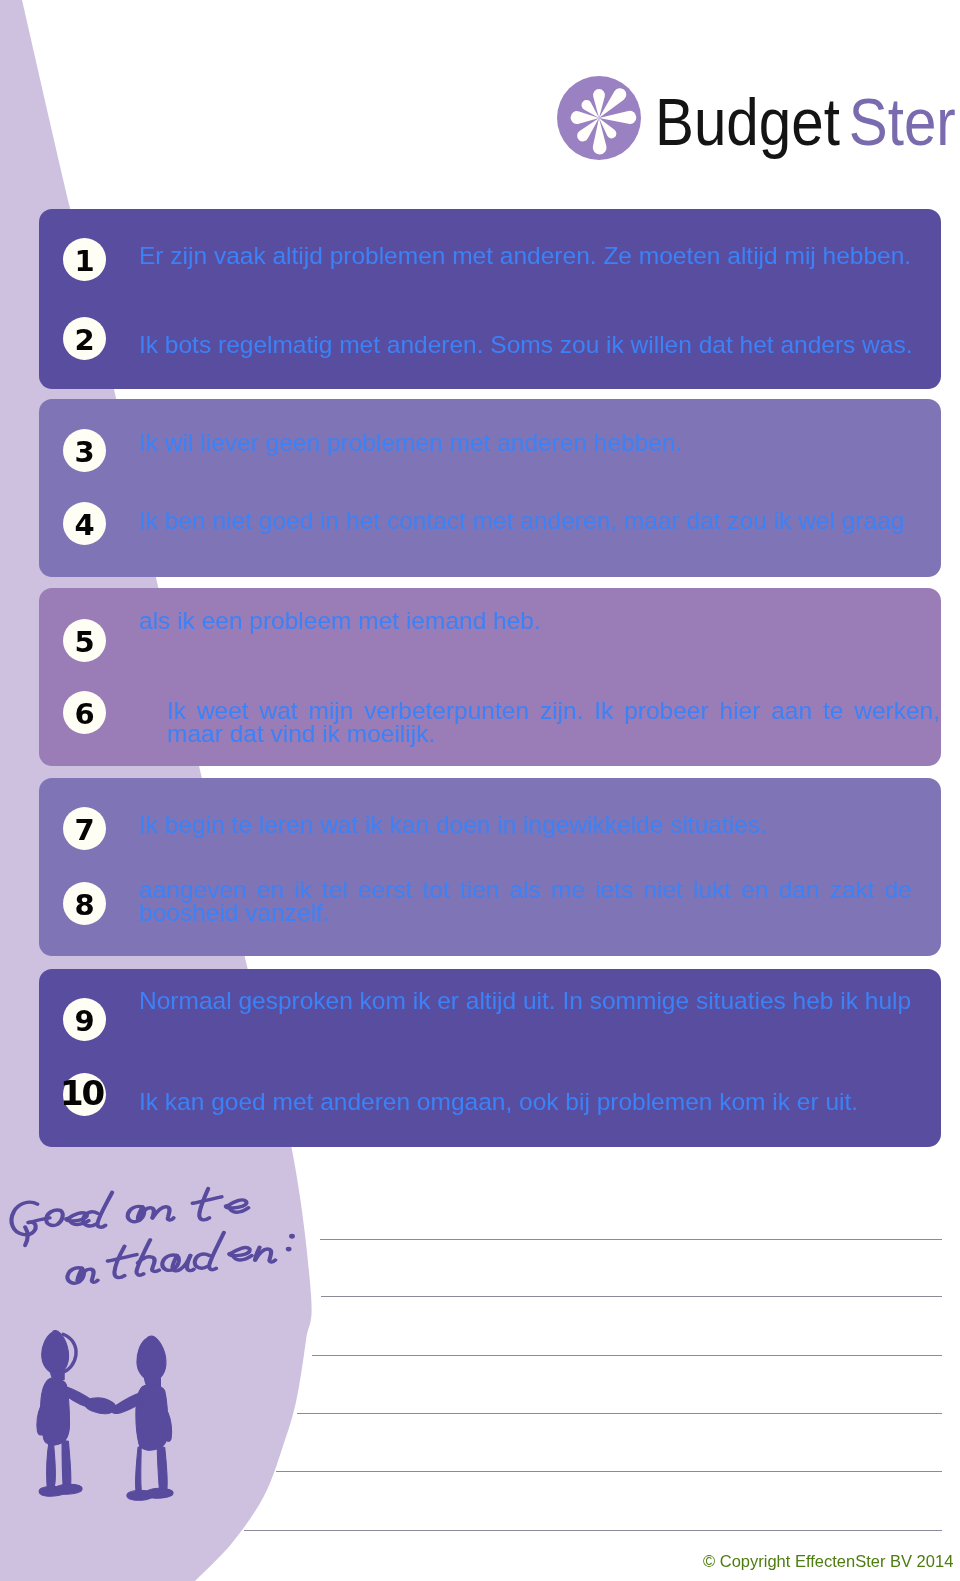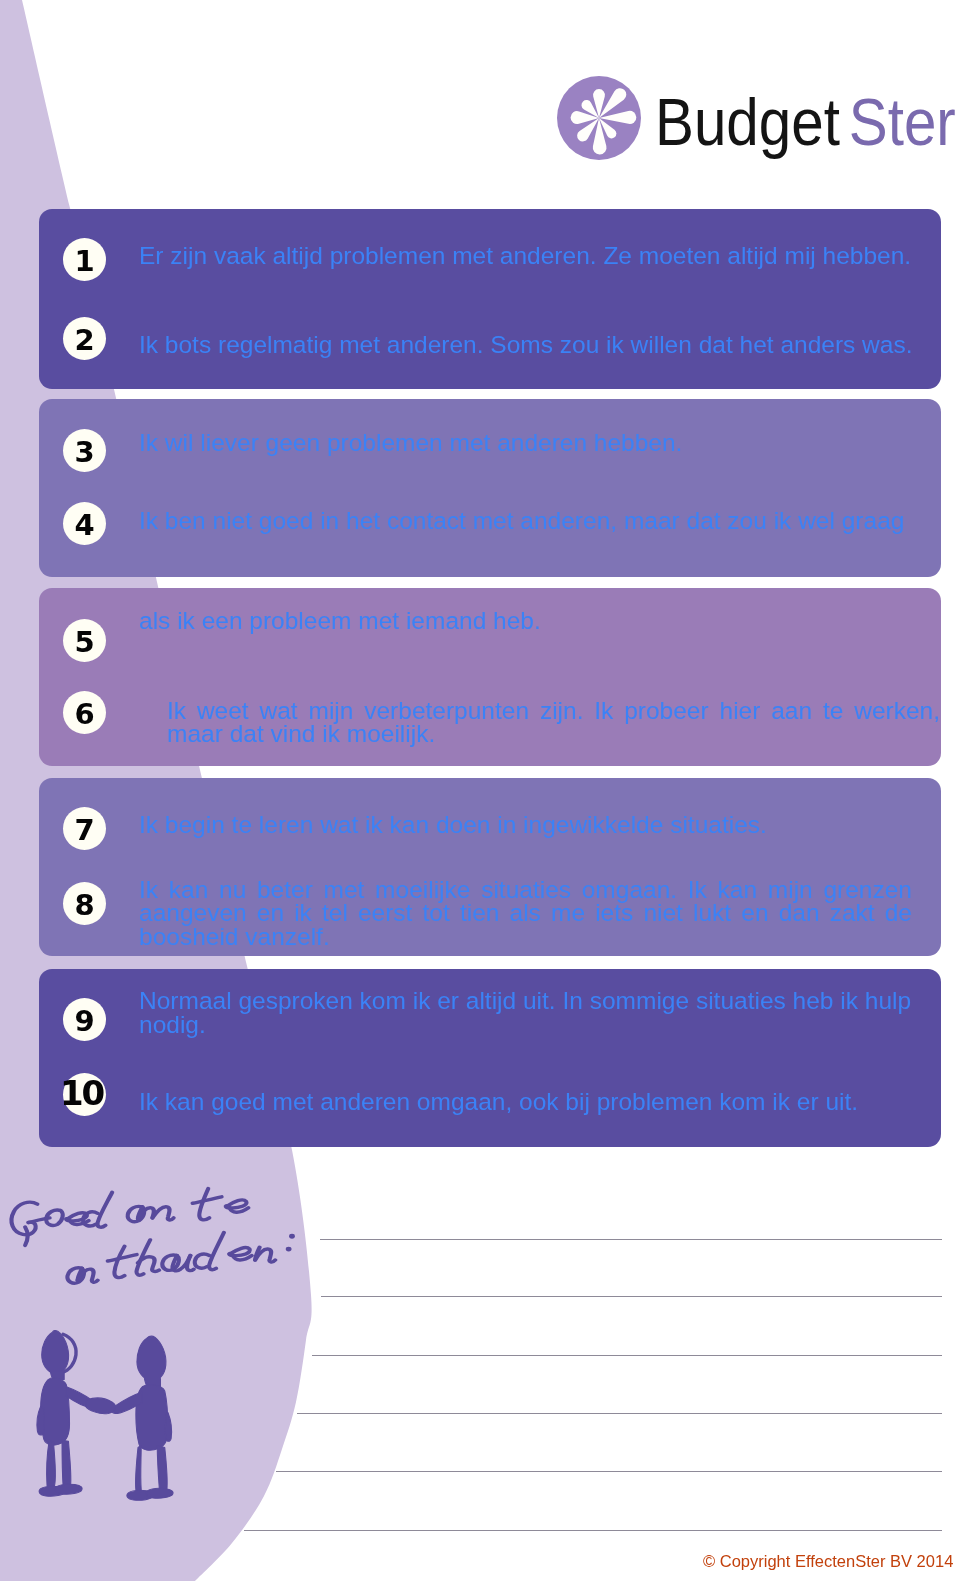--- a/index.html
+++ b/index.html
@@ -27,21 +27,21 @@
   .num.two{font-size:34px;letter-spacing:-2.2px;text-indent:-6px;line-height:40px;}
   .txt{position:absolute;left:139px;width:773px;color:#3b82f6;font-size:24.5px;
        line-height:23.5px;white-space:nowrap;}
   .tline{height:23.5px;}
   .tline.just{text-align:justify;white-space:normal;}
   .tline.just:after{content:"";display:inline-block;width:100%;}
 
   
   .wline{position:absolute;height:1px;background:#8e8a98;}
 
-  #copyright{position:absolute;left:703px;top:1553px;color:#c2410c;font-size:16.5px;line-height:16px;
+  #copyright{position:absolute;left:703px;top:1553px;color:#4d7c0f;font-size:16.5px;line-height:16px;
              font-family:"Liberation Sans",sans-serif;white-space:nowrap;}
   #note-head{position:absolute;left:5px;top:1184px;width:335px;height:110px;}
   #note-fig{position:absolute;left:30.6px;top:1326px;width:160.5px;height:185.4px;}
 </style>
 </head>
 <body>
 
 <svg id="blob" class="abs" viewBox="0 0 960 1581" preserveAspectRatio="none">
   <path d="M22,0C30.0,34.7 54.8,143.8 70.0,208.0C85.2,272.2 98.5,322.7 113.0,385.0C127.5,447.3 142.5,517.8 157.0,582.0C171.5,646.2 185.2,706.7 200.0,770.0C214.8,833.3 230.7,898.7 246.0,962.0C261.3,1025.3 281.2,1094.5 292.0,1150.0C302.8,1205.5 308.7,1263.3 311.0,1295.0C313.3,1326.7 308.5,1322.2 306.0,1340.0C303.5,1357.8 300.0,1383.8 296.0,1402.0C292.0,1420.2 287.3,1433.3 282.0,1449.0C276.7,1464.7 272.3,1480.3 264.0,1496.0C255.7,1511.7 243.5,1528.8 232.0,1543.0C220.5,1557.2 201.2,1574.7 195.0,1581.0L0,1581L0,0Z" fill="#cec1e0"></path>
 </svg>
@@ -92,29 +92,27 @@
       <div class="tline just">Ik weet wat mijn verbeterpunten zijn. Ik probeer hier aan te werken,</div>
       <div class="tline">maar dat vind ik moeilijk.</div>
     </div>
     <div class="card" style="top: 778px; height: 178px; background: rgb(127, 116, 181);"></div>
     <div class="num" style="left: 63px; top: 807.2px;">7</div>
     <div class="txt" style="top: 813.3px;">
       <div class="tline">Ik begin te leren wat ik kan doen in ingewikkelde situaties.</div>
     </div>
     <div class="num" style="left: 63px; top: 881.5px;">8</div>
     <div class="txt" style="top: 877.9px;">
-      <div class="tline just">Ik kan nu beter met moeilijke situaties omgaan. Ik kan mijn grenzen</div>
       <div class="tline just">aangeven en ik tel eerst tot tien als me iets niet lukt en dan zakt de</div>
       <div class="tline">boosheid vanzelf.</div>
     </div>
     <div class="card" style="top: 969px; height: 178px; background: rgb(89, 77, 160);"></div>
     <div class="num" style="left: 63px; top: 998px;">9</div>
     <div class="txt" style="top: 989.3px;">
       <div class="tline">Normaal gesproken kom ik er altijd uit. In sommige situaties heb ik hulp</div>
-      <div class="tline">nodig.</div>
     </div>
     <div class="num two" style="left: 63px; top: 1072.9px;">10</div>
     <div class="txt" style="top: 1090px;">
       <div class="tline">Ik kan goed met anderen omgaan, ook bij problemen kom ik er uit.</div>
     </div>
   </div>
 
 <div id="lines">
     <div class="wline" style="left: 320px; top: 1239px; width: 622px; background: rgb(142, 138, 152);"></div>
     <div class="wline" style="left: 321px; top: 1296px; width: 621px; background: rgb(142, 138, 152);"></div>

